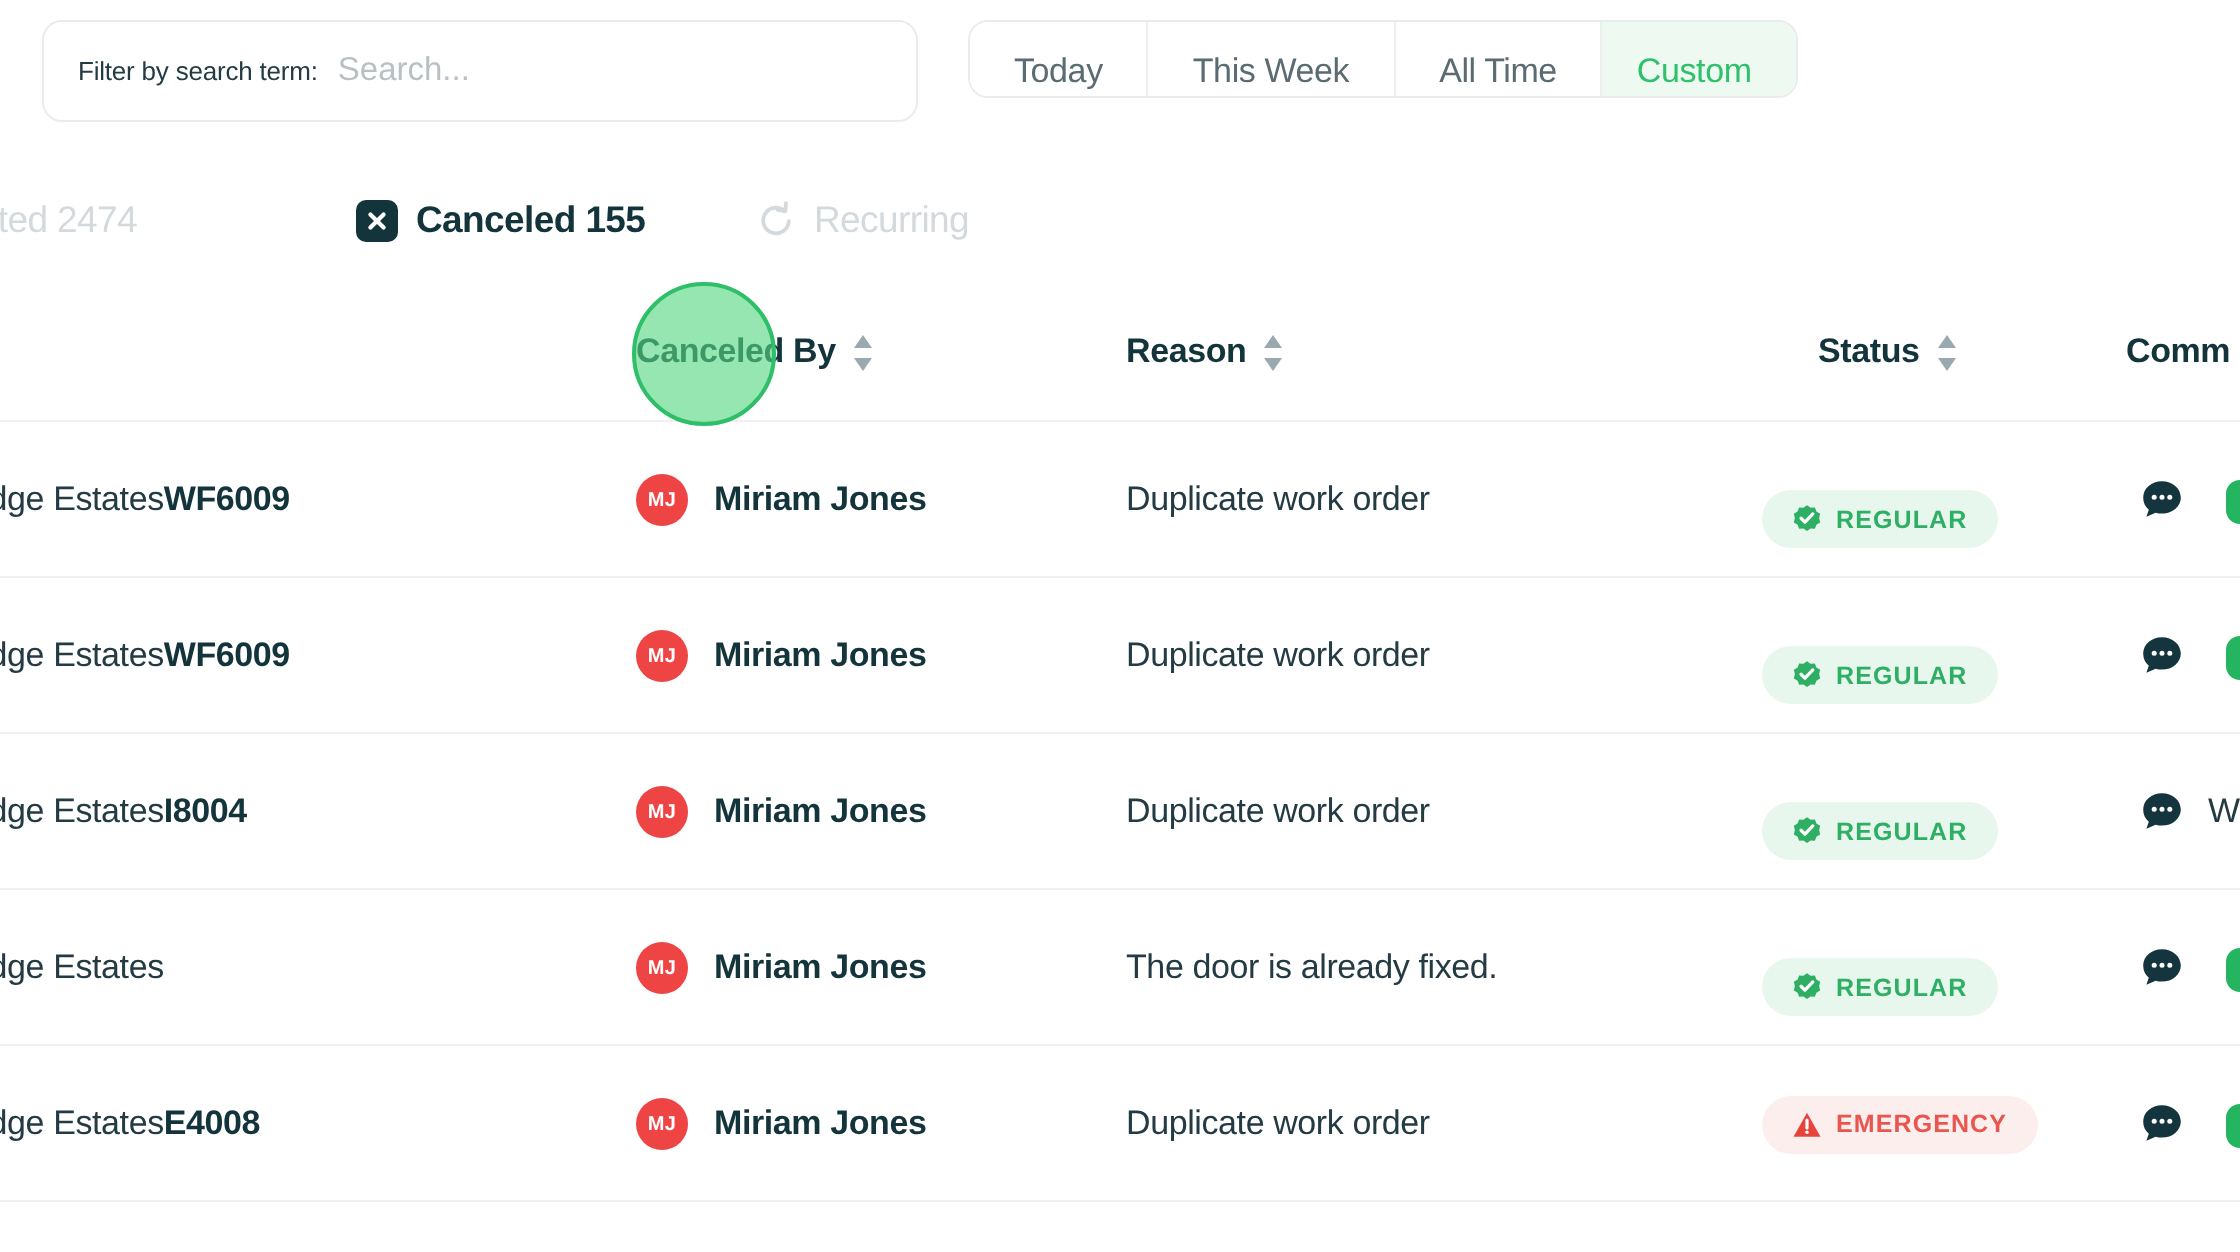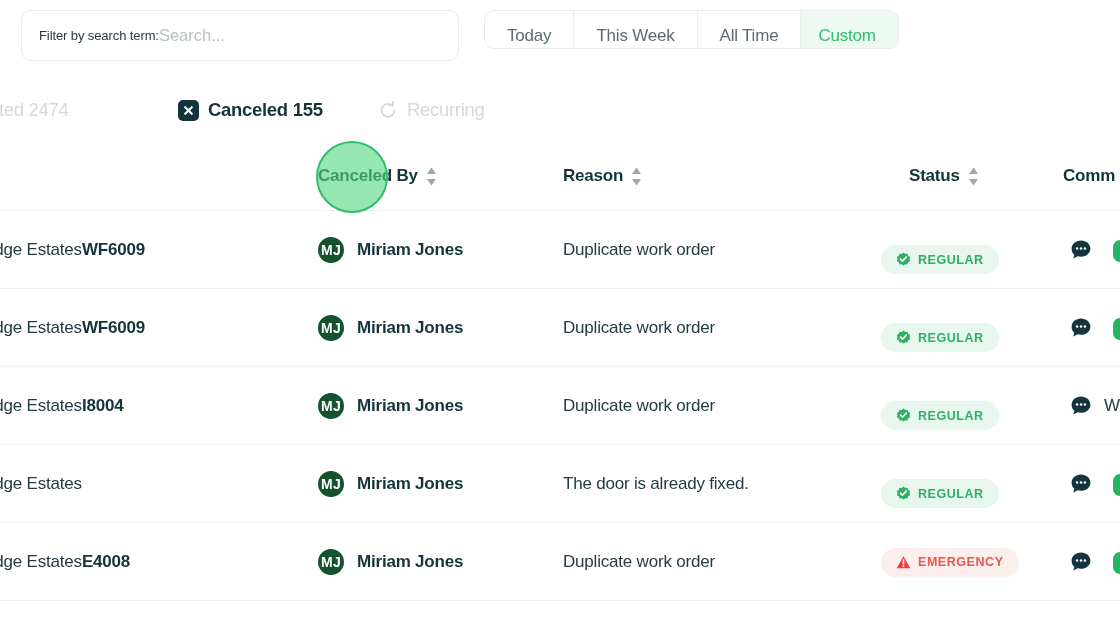--- a/index.html
+++ b/index.html
@@ -48,20 +48,21 @@
     white-space: nowrap;
     text-align: center;
   }
   .search-input {
     border: none;
     outline: none;
     background: transparent;
     font-family: "Liberation Sans", sans-serif;
     font-size: 16.5px;
     color: #243b44;
+    margin-left: 10px;
     width: 260px;
     height: 30px;
   }
   .search-input::placeholder {
     color: #b9c0c4;
     font-size: 16.5px;
   }
 
   .seg-group {
     position: absolute;
@@ -202,23 +203,23 @@
   .ref-text {
     font-size: 17px;
     color: #243b44;
     letter-spacing: -0.2px;
   }
   .ref-code { font-weight: 700; color: #13343b; }
 
   .avatar {
     width: 26px; height: 26px;
     border-radius: 50%;
-    background: #14532d;
+    background: #ef4444;
     color: #ffffff;
-    font-size: 14px;
+    font-size: 10px;
     font-weight: 700;
     display: flex;
     align-items: center;
     justify-content: center;
     letter-spacing: 0.2px;
     flex: none;
   }
   .person-name {
     margin-left: 13px;
     font-size: 17px;

